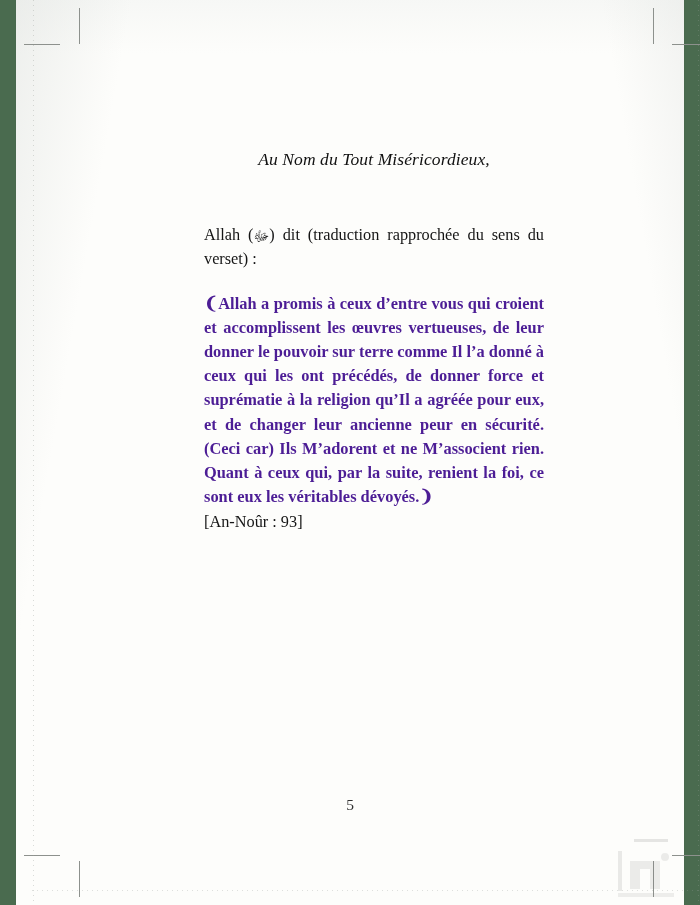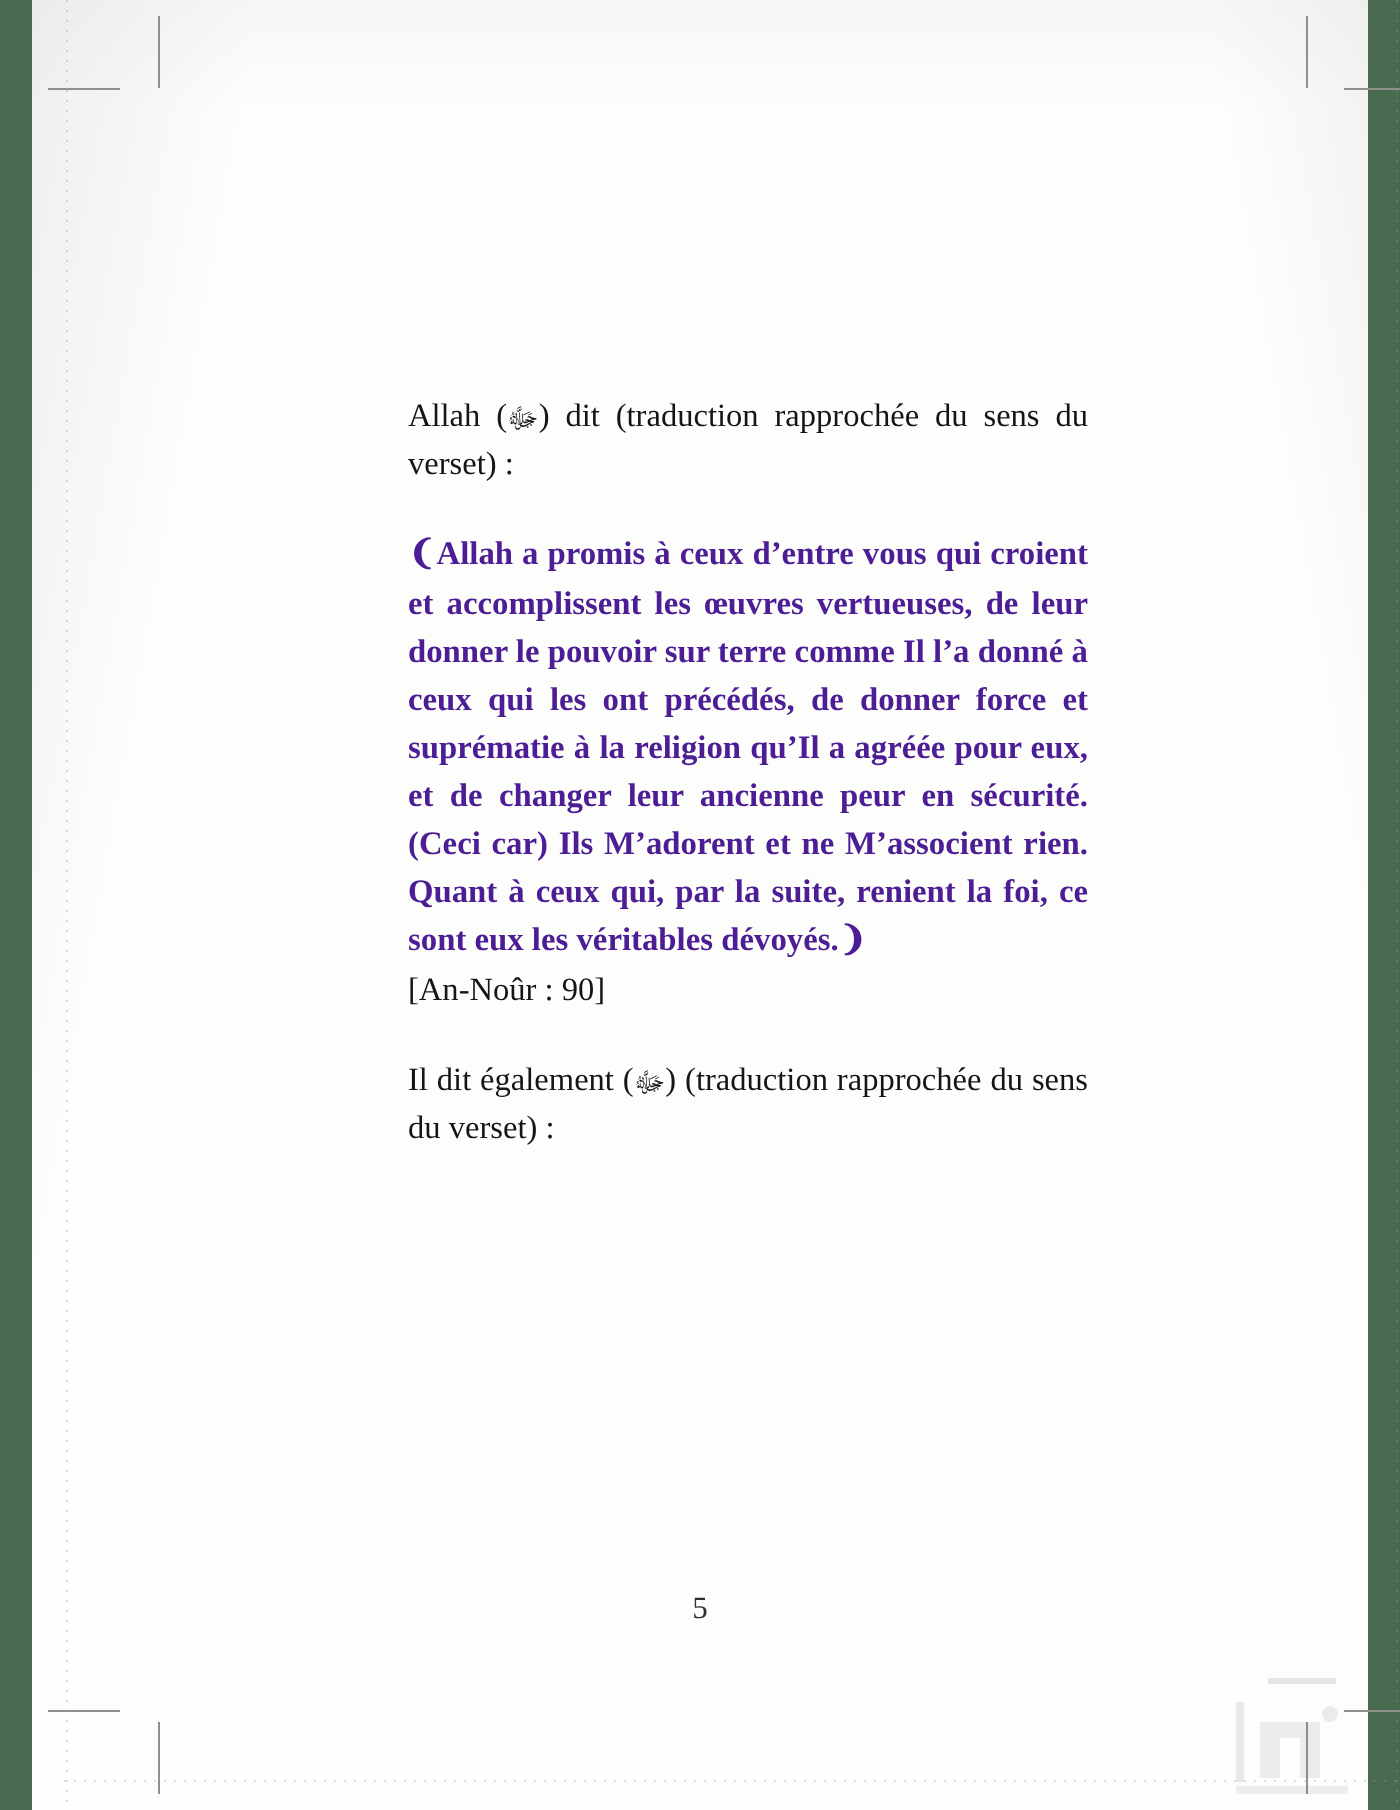--- a/index.html
+++ b/index.html
@@ -200,29 +200,29 @@
     <div class="crop-mark crop-v" id="crop-br-v"></div>
     <div class="crop-mark crop-h" id="crop-br-h"></div>
 
     <div class="edge-speckle" id="speckle-left"></div>
     <div class="edge-speckle" id="speckle-right"></div>
     <div class="edge-speckle-h" id="speckle-bottom"></div>
 
     <div id="text-column">
 
       <h1 id="bismillah-heading">
+        <span class="h-line">Au Nom du Tout Miséricordieux,</span>
       </h1>
 
       <p class="body-para" id="intro-para-1"><span>Allah (</span><span class="honorific">ﷻ</span><span>) dit (traduction rapprochée du sens du verset) :</span></p>
 
       <p class="verse-block" id="verse-block-1"><span class="quote-open">❨</span><span>Allah a promis à ceux d’entre vous qui croient et accomplissent les œuvres vertueuses, de leur donner le pouvoir sur terre comme Il l’a donné à ceux qui les ont précédés, de donner force et suprématie à la religion qu’Il a agréée pour eux, et de changer leur ancienne peur en sécurité. (Ceci car) Ils M’adorent et ne M’associent rien. Quant à ceux qui, par la suite, renient la foi, ce sont eux les véritables dévoyés.</span><span class="quote-close">❩</span></p>
 
-      <p class="ref-line" id="verse-1-ref">[An-Noûr : 90]</p>
-
-      <p class="body-para" id="intro-para-2"><span>Il dit également (</span><span class="honorific">ﷻ</span><span>) (traduction rapprochée du sens du verset) :</span></p>
+      <p class="ref-line" id="verse-1-ref">[An-Noûr : 93]</p>
+
 
 
     </div>
 
     <div id="page-number">5</div>
 
     <div id="watermark">
       <svg width="62" height="68" viewBox="0 0 62 68" xmlns="http://www.w3.org/2000/svg">
         <rect x="2" y="20" width="4" height="40" fill="#6a6a6a"></rect>
         <rect x="18" y="8" width="34" height="3" fill="#4a4a4a"></rect>

